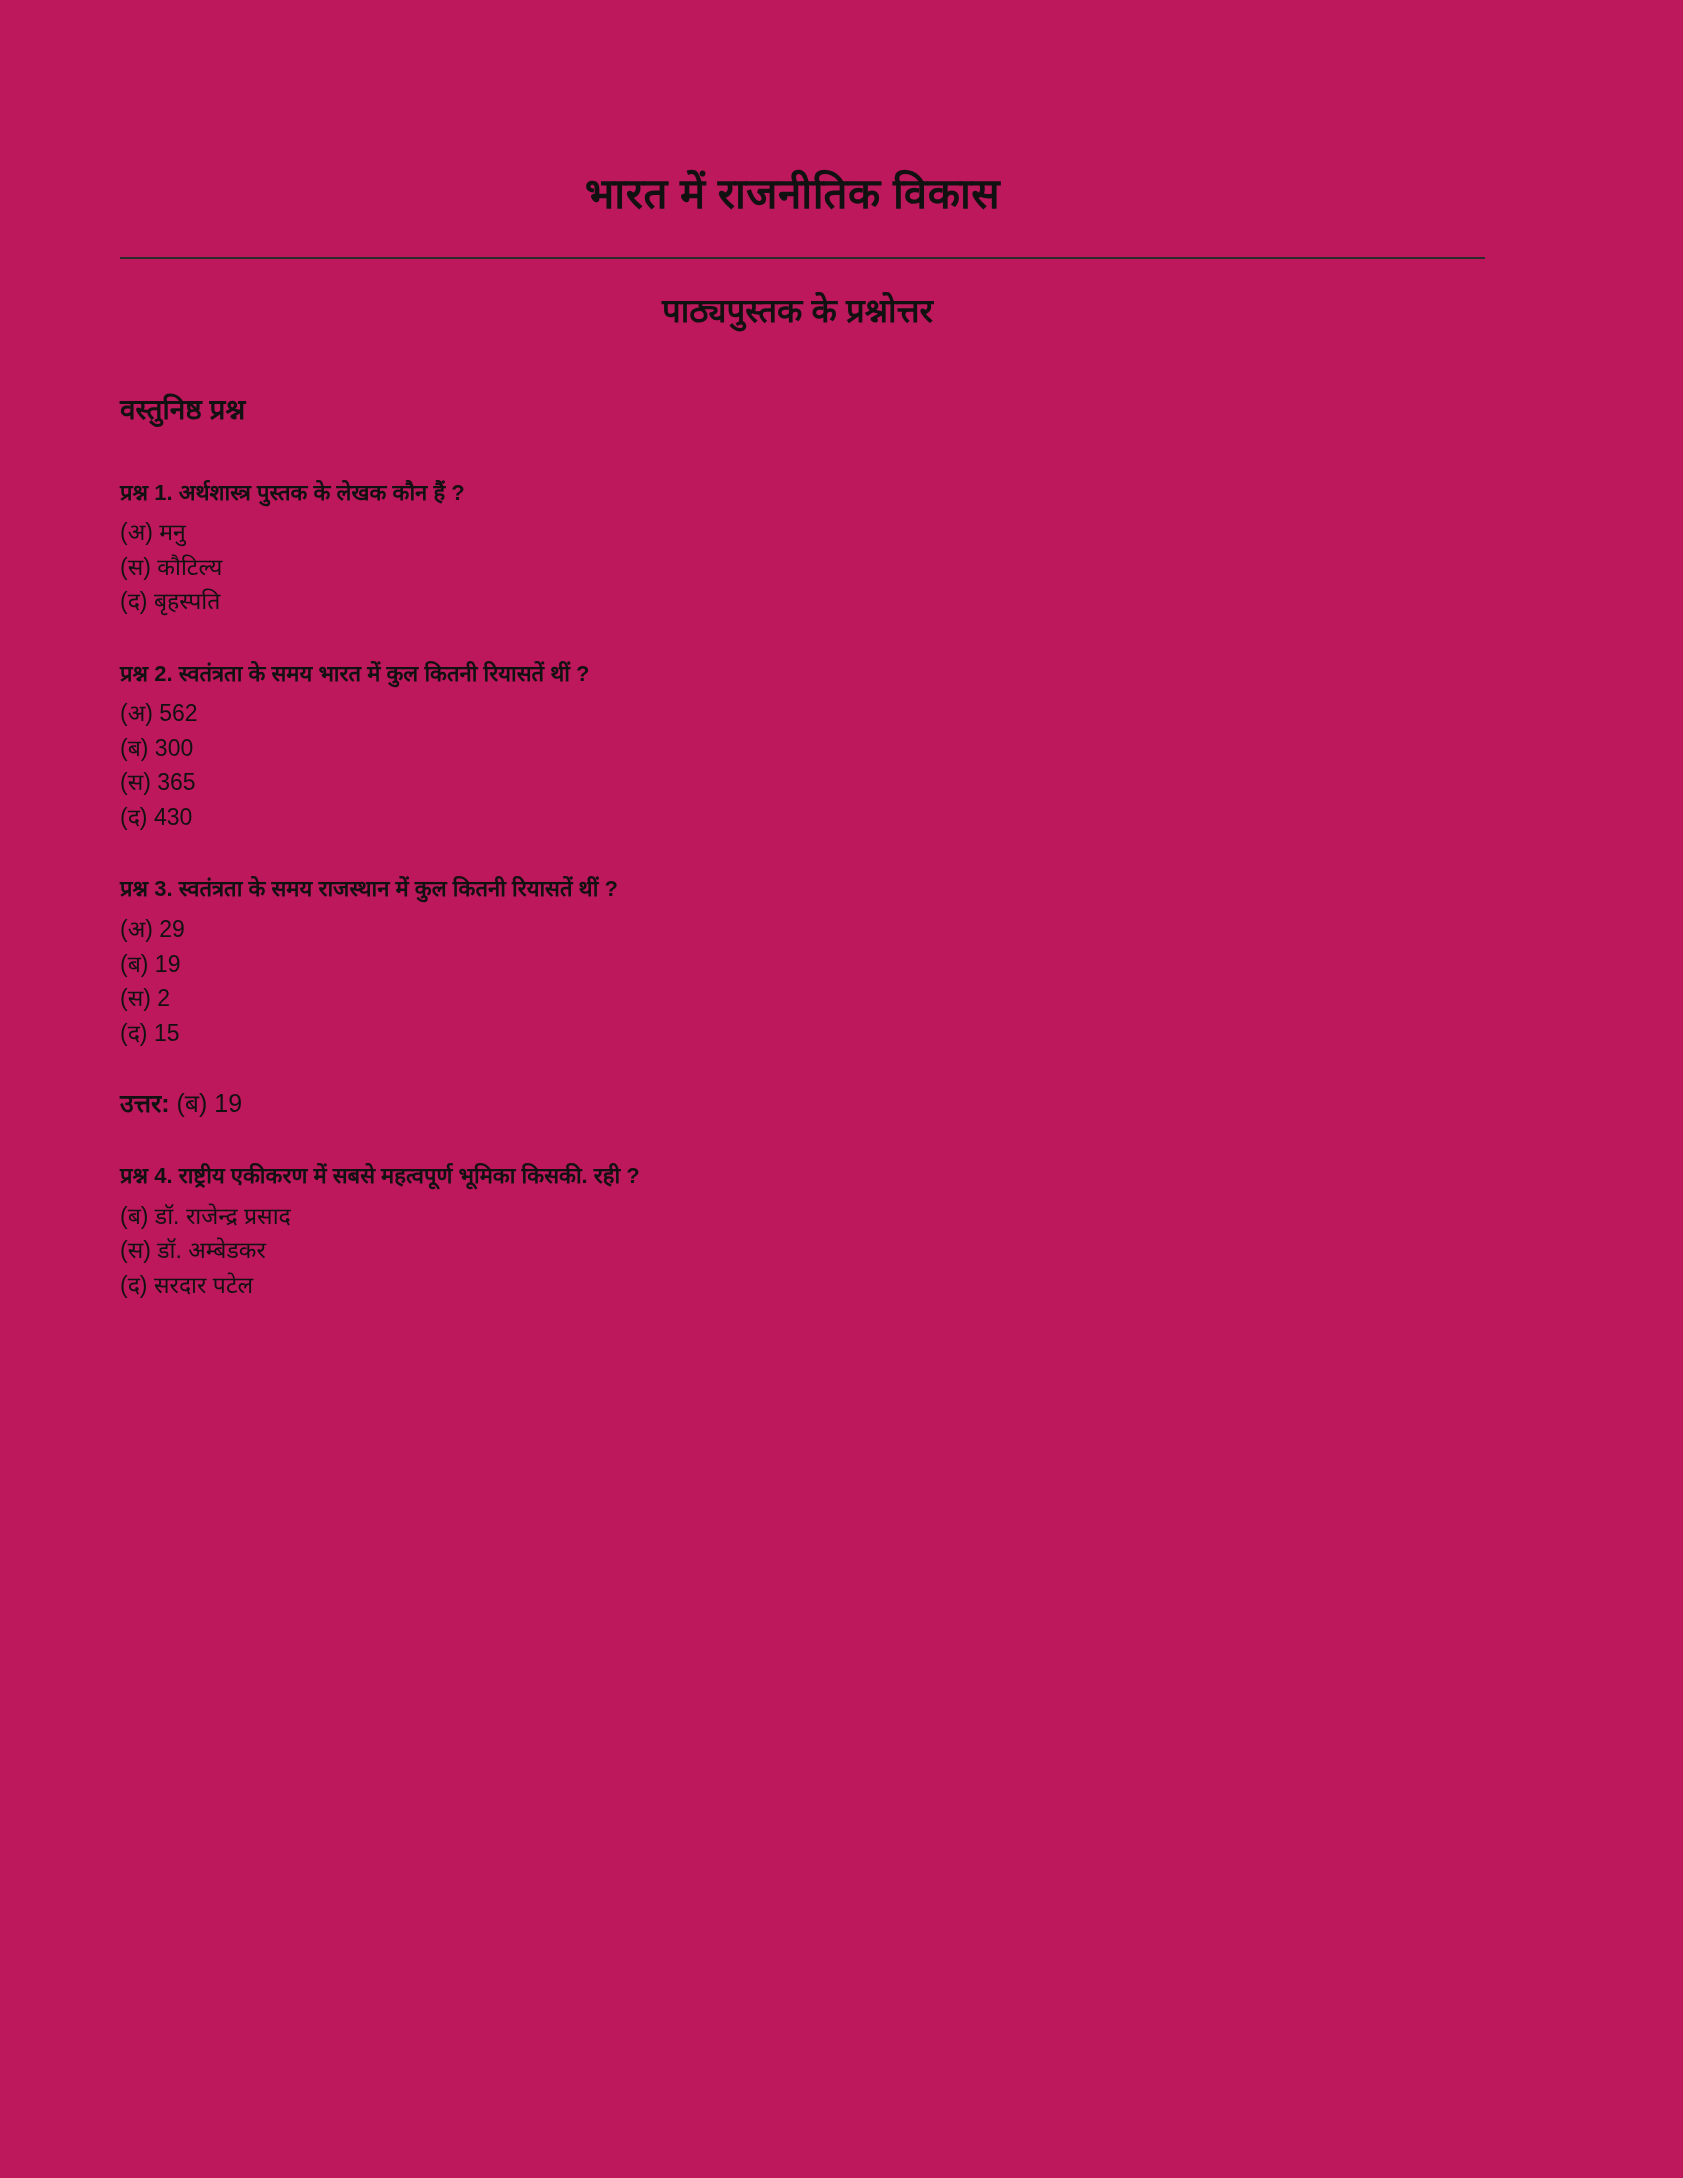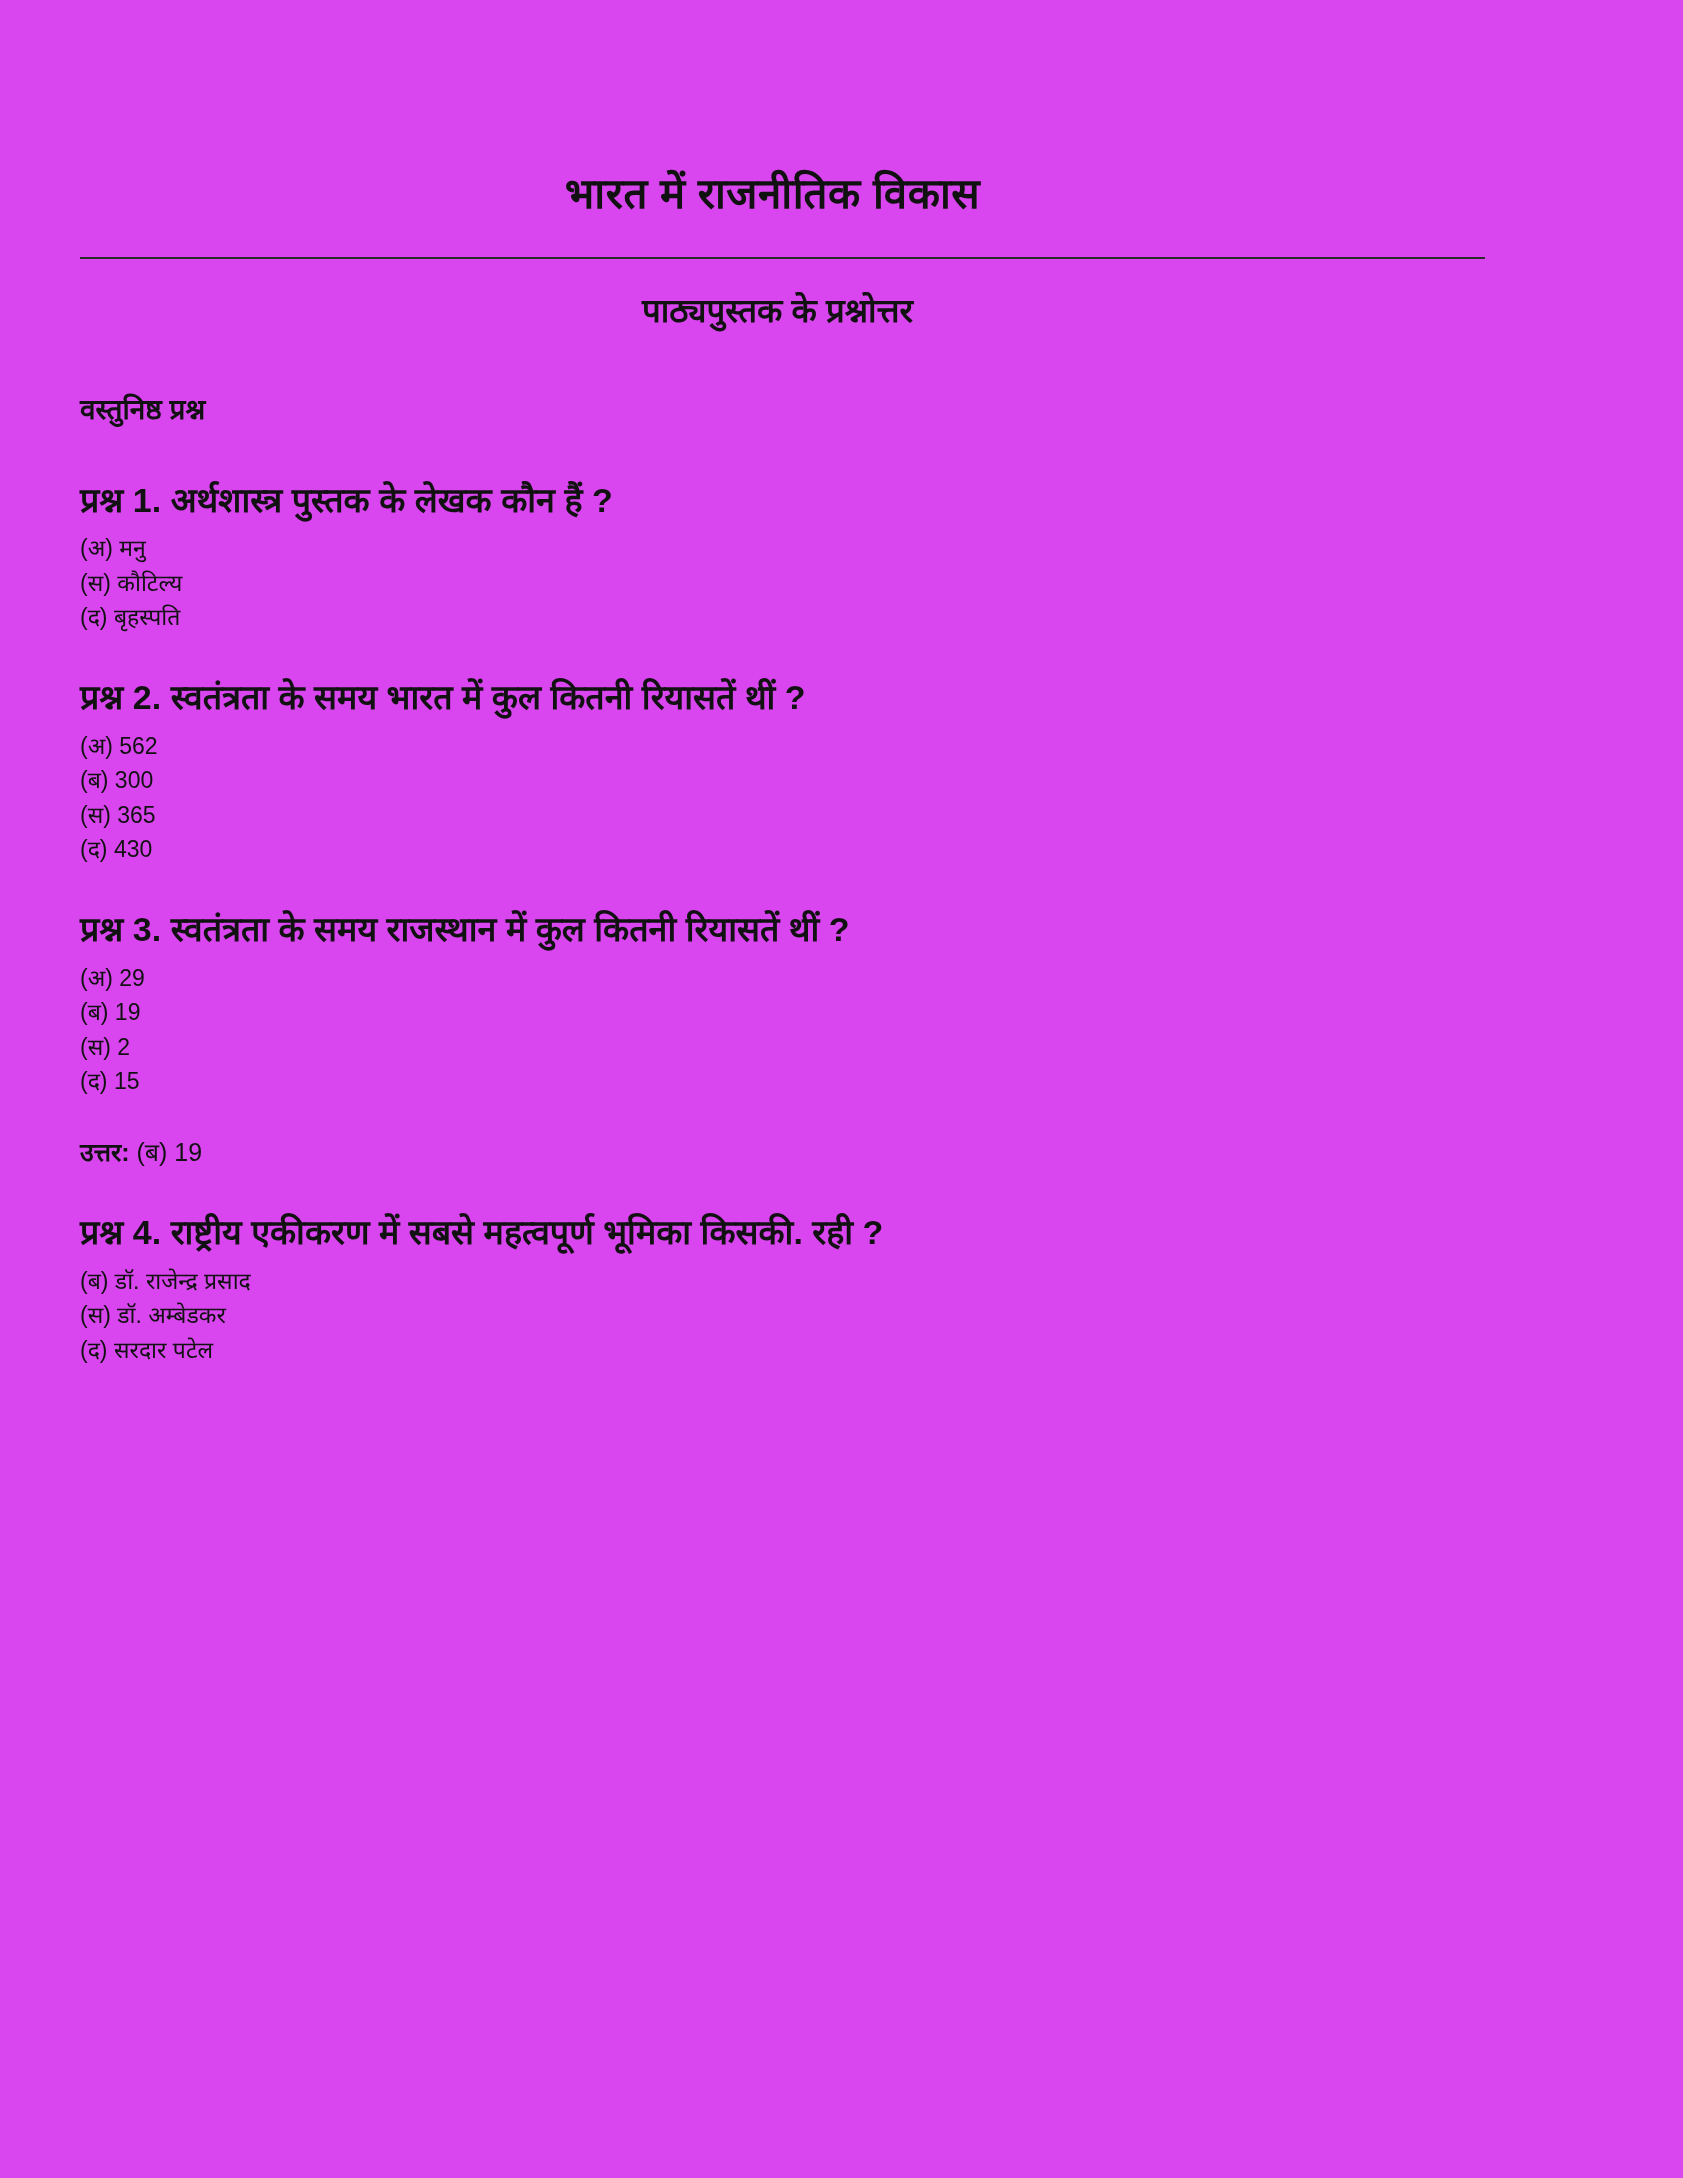--- a/index.html
+++ b/index.html
@@ -13,22 +13,22 @@
     height: 2178px;
     font-family: "Liberation Sans", sans-serif;
     color: #111111;
     -webkit-font-smoothing: antialiased;
   }
   .page {
     position: relative;
     width: 1683px;
     height: 2178px;
     box-sizing: border-box;
-    padding: 168px 198px 0 80px;
-    background: #d946ef;
+    padding: 168px 198px 0 120px;
+    background: #be185d;
   }
   .doc-title {
     text-align: center;
     font-size: 42px;
     font-weight: bold;
     letter-spacing: 0.5px;
     line-height: 1.25;
     margin: 0 0 36px 0;
     padding-right: 20px;
   }
@@ -47,21 +47,21 @@
   }
   .subsection-title {
     font-size: 28px;
     font-weight: bold;
     margin: 0 0 51px 0;
   }
   .qblock {
     margin: 0 0 40px 0;
   }
   .q-text {
-    font-size: 34px;
+    font-size: 22px;
     font-weight: bold;
     line-height: 1.35;
     margin: 0 0 8px 0;
   }
   .options {
     list-style: none;
     margin: 0;
     padding: 0;
   }
   .options li {

